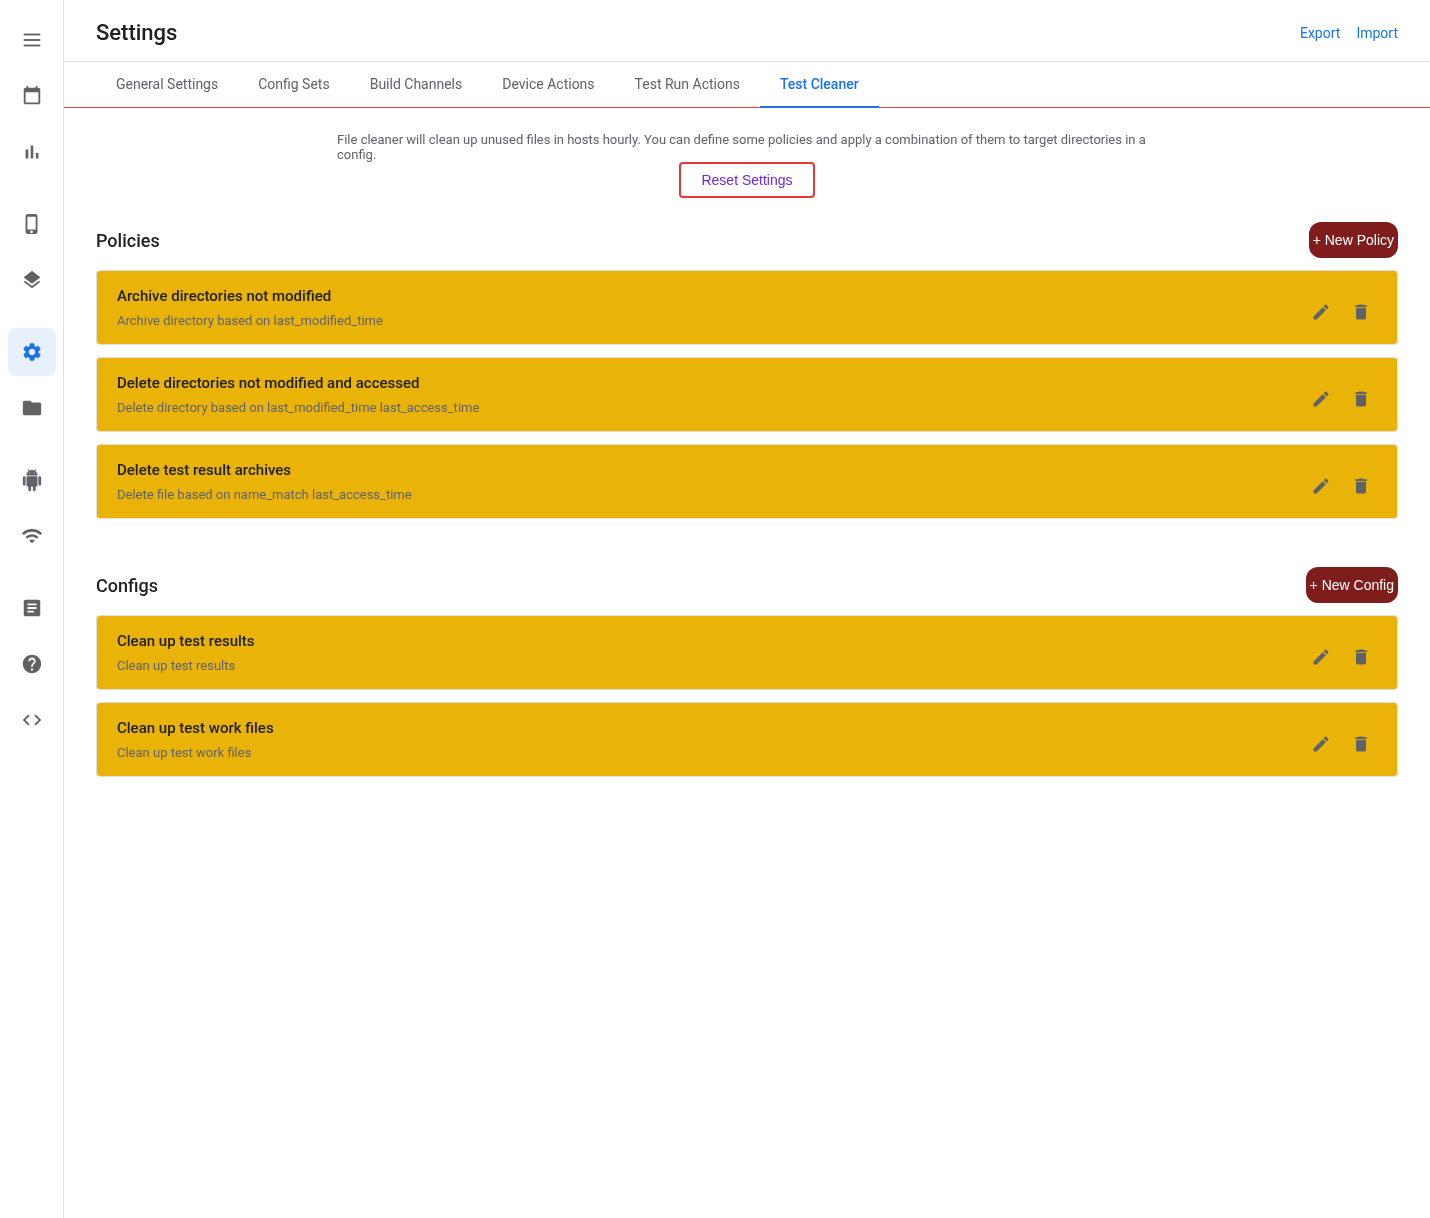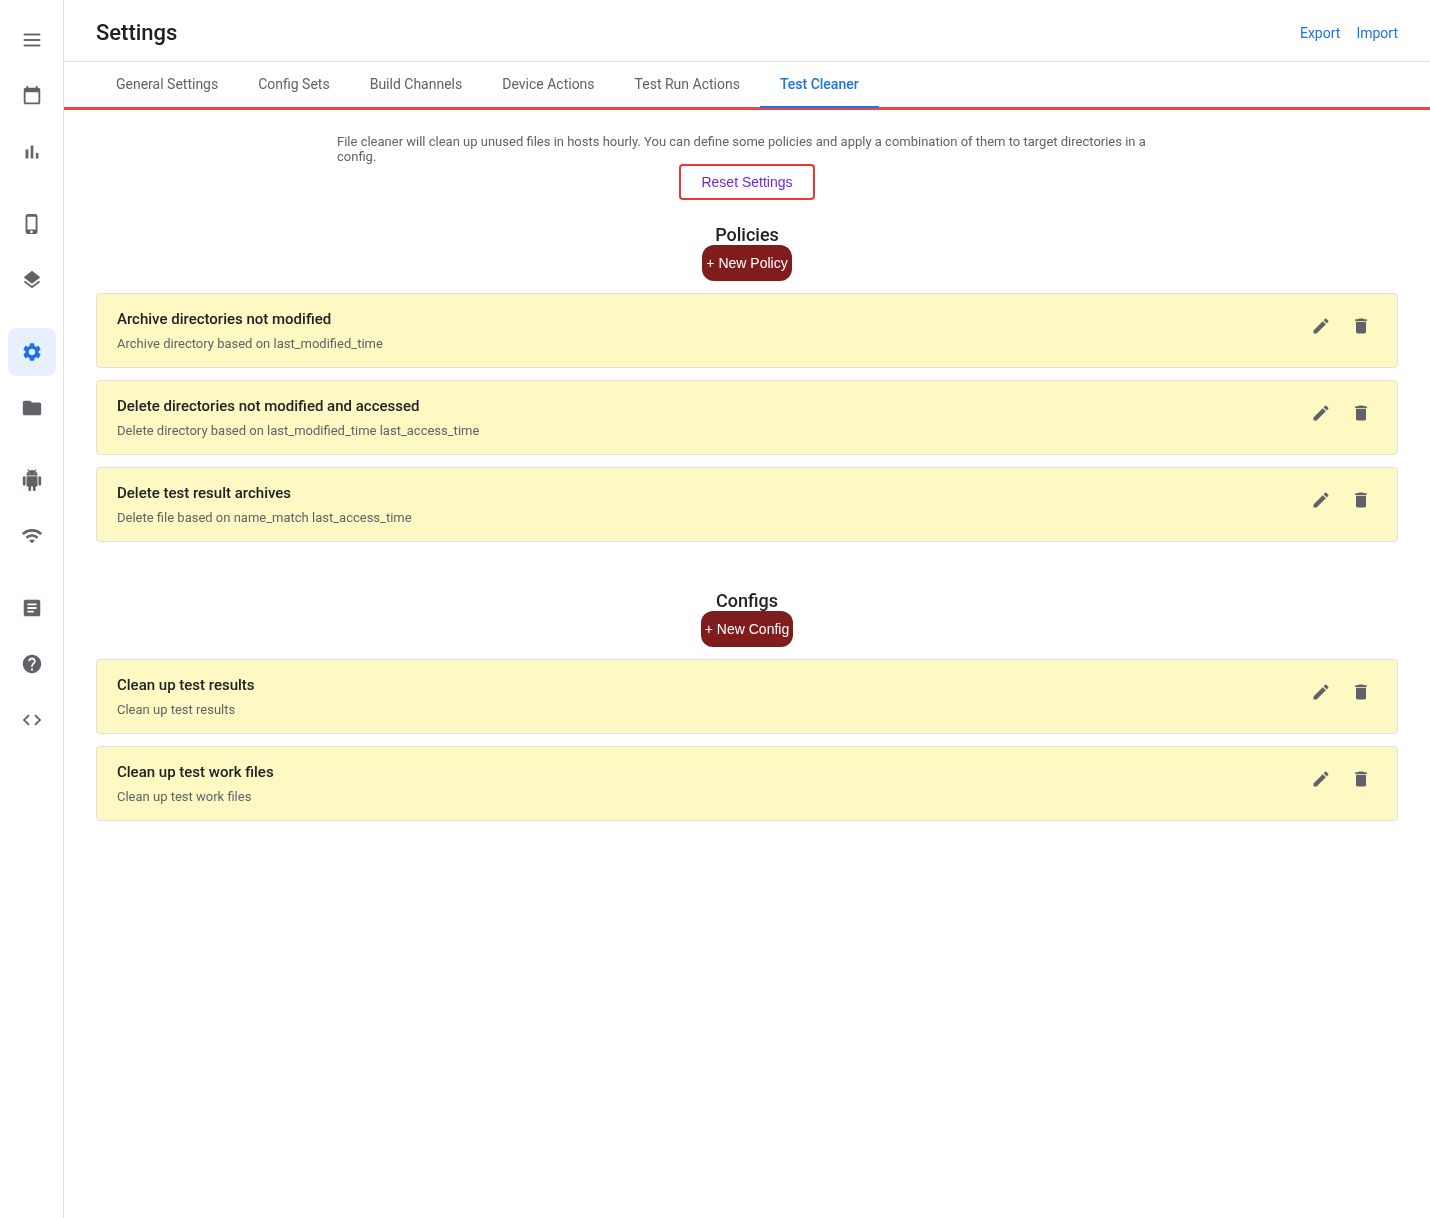--- a/index.html
+++ b/index.html
@@ -58,21 +58,21 @@
     .header-link {
       color: #1a73e8;
       font-size: 14px;
       cursor: pointer;
       text-decoration: none;
     }
 
     
     .tabs {
       display: flex;
-      border-bottom: 3px solid #ef4444;
+      border-bottom: 1px solid #ef4444;
       padding: 0 32px;
     }
     .tab {
       padding: 14px 20px;
       font-size: 14px;
       color: #5f6368;
       cursor: pointer;
       border-bottom: 2px solid transparent;
       margin-bottom: -1px;
       white-space: nowrap;
@@ -113,21 +113,20 @@
       font-weight: 500;
       white-space: nowrap;
     }
 
     
     .section-header {
       display: flex;
       align-items: center;
       justify-content: space-between;
       margin-bottom: 12px;
-      flex-direction: column;
     }
     .section-title {
       font-size: 18px;
       font-weight: 500;
       color: #202124;
     }
     .new-btn {
       background: #7f1d1d;
       color: #fff;
       border: none;
@@ -138,23 +137,23 @@
       cursor: pointer;
     }
 
     
     .card {
       border: 1px solid #e0e0e0;
       border-radius: 4px;
       padding: 16px 20px;
       margin-bottom: 12px;
       display: flex;
-      align-items: flex-start;
+      align-items: flex-end;
       justify-content: space-between;
-      background: #fef9c3;
+      background: #eab308;
     }
     .card-content { flex: 1; }
     .card-title {
       font-size: 15px;
       font-weight: 500;
       color: #202124;
       margin-bottom: 8px;
     }
     .card-subtitle {
       font-size: 13px;

